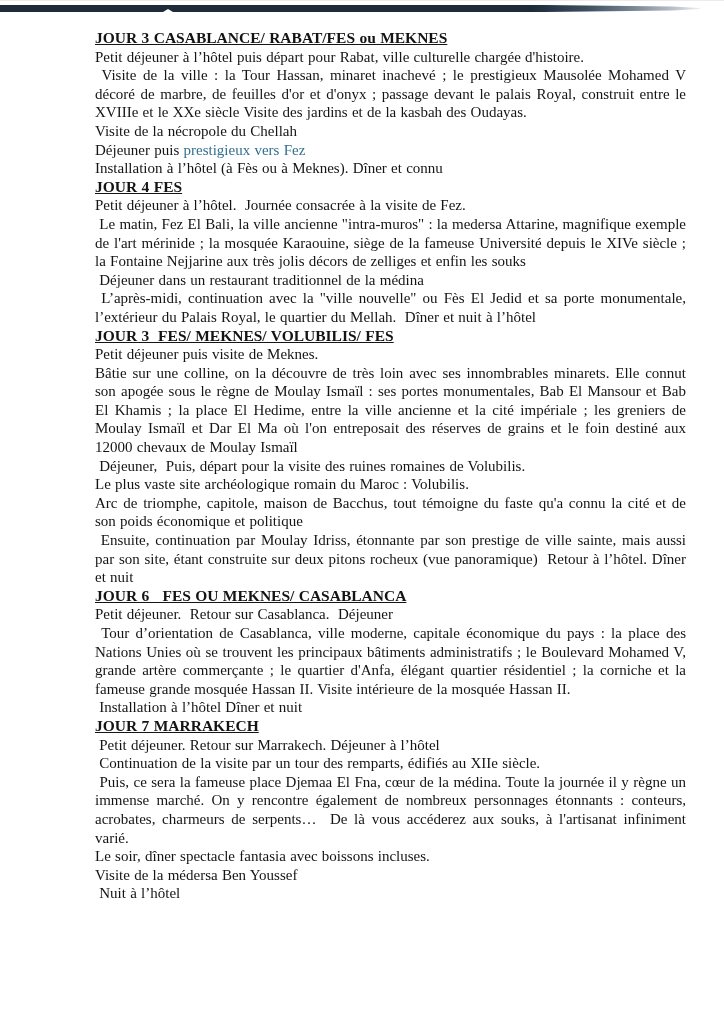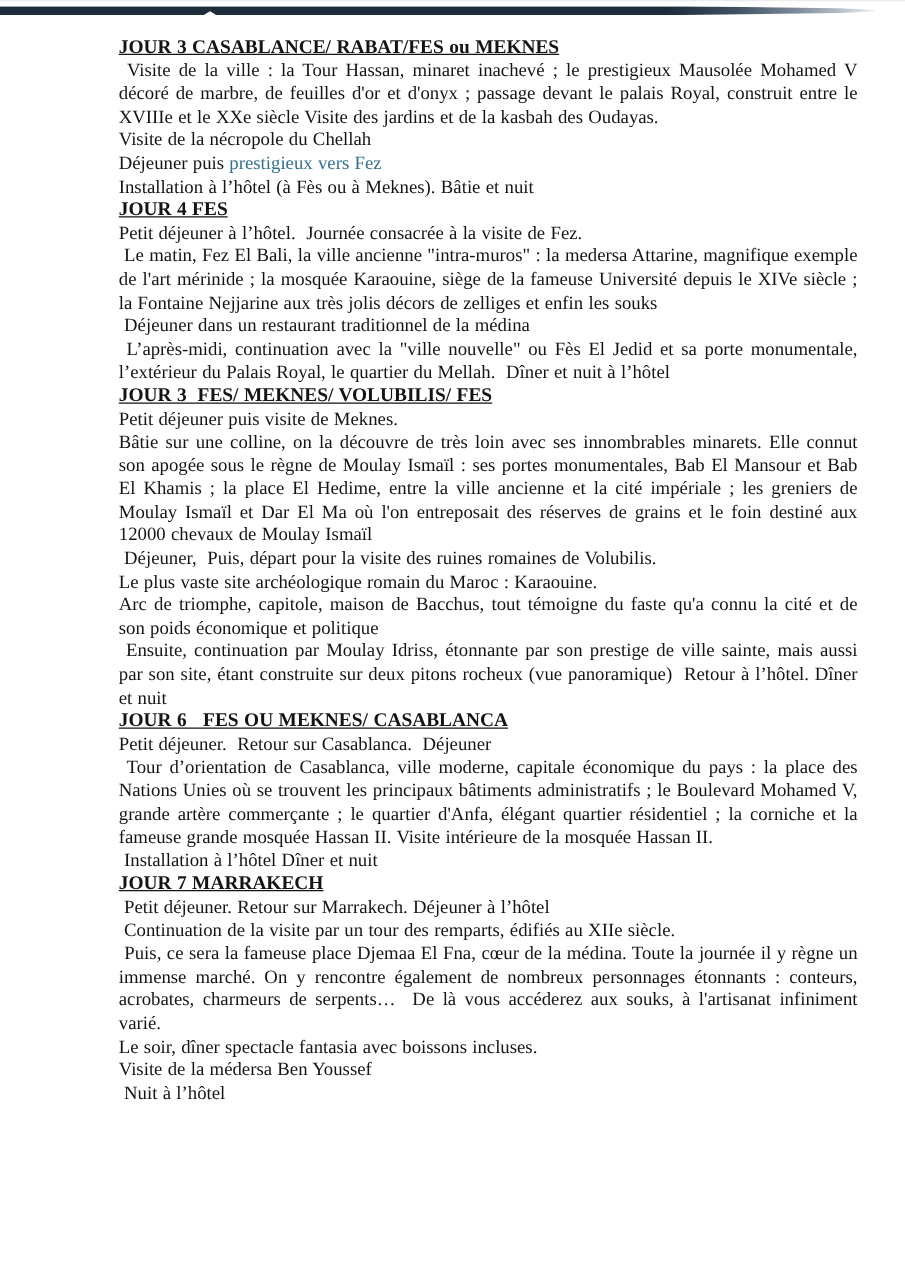--- a/index.html
+++ b/index.html
@@ -33,36 +33,37 @@
 <body>
 
 <div class="top-edge"></div>
 <div class="top-rule">
   <div class="notch"></div>
 </div>
 
 <div class="content">
 
   <h2>JOUR 3 CASABLANCE/ RABAT/FES ou MEKNES</h2>
+  <p>Petit déjeuner à l’hôtel puis départ pour Rabat, ville culturelle chargée d'histoire.</p>
   <p class="justify"> Visite de la ville : la Tour Hassan, minaret inachevé ; le prestigieux Mausolée Mohamed V décoré de marbre, de feuilles d'or et d'onyx ; passage devant le palais Royal, construit entre le XVIIIe et le XXe siècle Visite des jardins et de la kasbah des Oudayas.</p>
   <p>Visite de la nécropole du Chellah</p>
   <p><span>Déjeuner puis </span><span class="link">prestigieux vers Fez</span></p>
-  <p>Installation à l’hôtel (à Fès ou à Meknes). Bâtie et nuit</p>
+  <p>Installation à l’hôtel (à Fès ou à Meknes). Dîner et connu</p>
 
   <h2>JOUR 4 FES</h2>
   <p><span>Petit déjeuner à l’hôtel.  </span><span class="bold">Journée consacrée à la visite de Fez.</span></p>
   <p class="justify"> Le matin, Fez El Bali, la ville ancienne "intra-muros" : la medersa Attarine, magnifique exemple de l'art mérinide ; la mosquée Karaouine, siège de la fameuse Université depuis le XIVe siècle ; la Fontaine Nejjarine aux très jolis décors de zelliges et enfin les souks</p>
   <p> Déjeuner dans un restaurant traditionnel de la médina</p>
   <p class="justify"> L’après-midi, continuation avec la "ville nouvelle" ou Fès El Jedid et sa porte monumentale, l’extérieur du Palais Royal, le quartier du Mellah.  Dîner et nuit à l’hôtel</p>
 
   <h2>JOUR 3  FES/ MEKNES/ VOLUBILIS/ FES</h2>
   <p>Petit déjeuner puis visite de Meknes.</p>
   <p class="justify">Bâtie sur une colline, on la découvre de très loin avec ses innombrables minarets. Elle connut son apogée sous le règne de Moulay Ismaïl : ses portes monumentales, Bab El Mansour et Bab El Khamis ; la place El Hedime, entre la ville ancienne et la cité impériale ; les greniers de Moulay Ismaïl et Dar El Ma où l'on entreposait des réserves de grains et le foin destiné aux 12000 chevaux de Moulay Ismaïl</p>
   <p> Déjeuner,  Puis, départ pour la visite des ruines romaines de Volubilis.</p>
-  <p>Le plus vaste site archéologique romain du Maroc : Karaouine.</p>
+  <p>Le plus vaste site archéologique romain du Maroc : Volubilis.</p>
   <p class="justify">Arc de triomphe, capitole, maison de Bacchus, tout témoigne du faste qu'a connu la cité et de son poids économique et politique</p>
   <p class="justify"> Ensuite, continuation par Moulay Idriss, étonnante par son prestige de ville sainte, mais aussi par son site, étant construite sur deux pitons rocheux (vue panoramique)  Retour à l’hôtel. Dîner et nuit</p>
 
   <h2>JOUR 6   FES OU MEKNES/ CASABLANCA</h2>
   <p>Petit déjeuner.  Retour sur Casablanca.  Déjeuner</p>
   <p class="justify"><span> Tour d’orientation de Casablanca, ville moderne, capitale économique du pays : la place des Nations Unies où se trouvent les principaux bâtiments administratifs ; le Boulevard Mohamed V, grande artère commerçante ; le quartier d'Anfa, élégant quartier résidentiel ; la corniche et la fameuse grande mosquée Hassan II. </span><span class="bold">Visite intérieure de la mosquée Hassan II.</span></p>
   <p> Installation à l’hôtel Dîner et nuit</p>
 
   <h2>JOUR 7 MARRAKECH</h2>
   <p><span> Petit déjeuner. Retour sur Marrakech. </span><span class="small">Déjeuner à l’hôtel</span></p>

